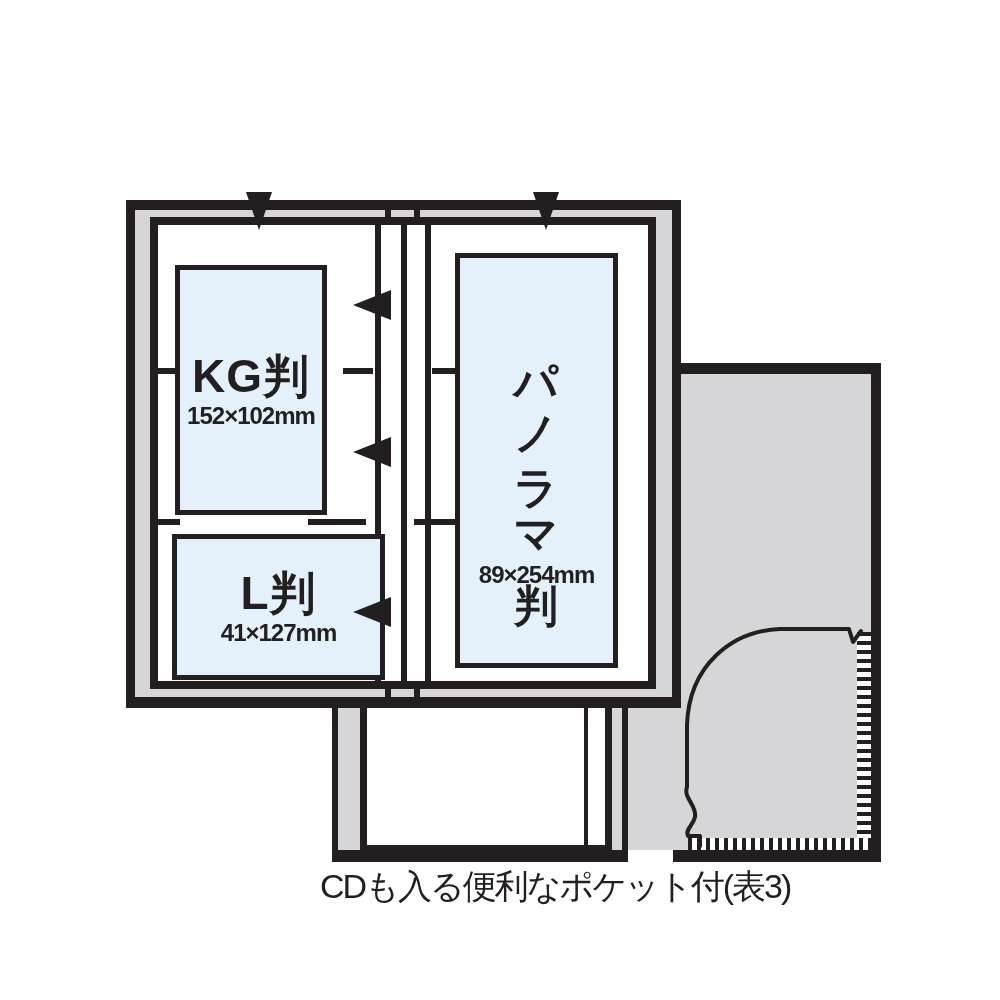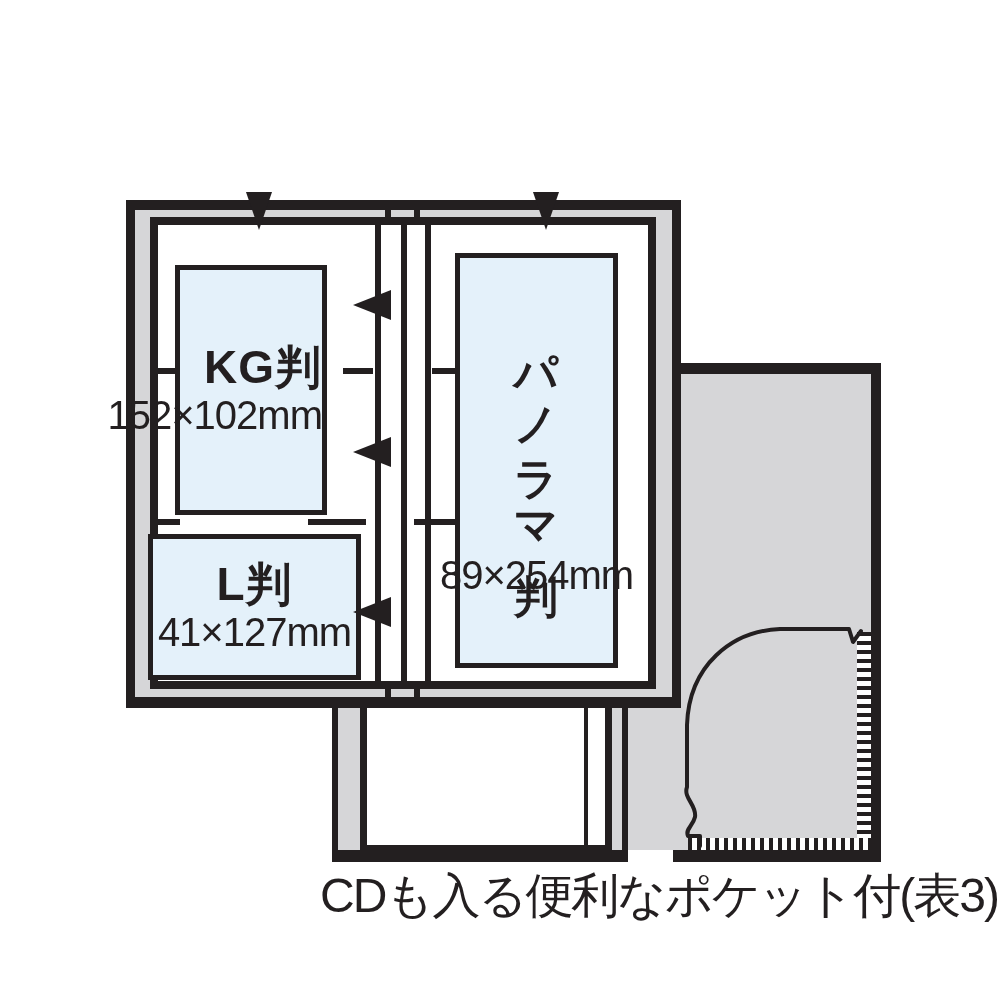--- a/index.html
+++ b/index.html
@@ -30,45 +30,45 @@
   .album-innerborder{left:150px;top:217px;width:506px;height:472px;background:var(--ink);z-index:3;}
   .album-page{left:158px;top:225px;width:490px;height:456px;background:#ffffff;z-index:3;}
   .spine{top:225px;width:6px;height:456px;background:var(--ink);z-index:4;}
   .spine.s1{left:375px;} .spine.s2{left:401px;} .spine.s3{left:425px;}
   .bdiv{width:6px;background:var(--ink);z-index:4;}
   .bdiv.top{top:203px;height:19px;} .bdiv.bot{top:682px;height:18px;}
   .bdiv.d1{left:385px;} .bdiv.d2{left:414px;}
   
   .pocket{background:var(--pocket);border:5px solid var(--ink);box-sizing:border-box;z-index:5;
           display:flex;flex-direction:column;align-items:center;justify-content:center;text-align:center;}
-  .pocket-kg{left:175px;top:265px;width:152px;height:250px;align-items:flex-end;}
-  .pocket-l{left:148px;top:534px;width:213px;height:146px;}
+  .pocket-kg{left:175px;top:265px;width:152px;height:250px;}
+  .pocket-l{left:172px;top:534px;width:213px;height:146px;}
   .pocket-pano{left:455px;top:253px;width:163px;height:415px;}
   .pname{font-size:46px;font-weight:600;line-height:1.1;letter-spacing:1px;white-space:nowrap;}
-  .psize{font-size:40px;font-weight:400;line-height:1.15;letter-spacing:-1px;white-space:nowrap;}
+  .psize{font-size:24px;font-weight:700;line-height:1.15;letter-spacing:-1px;white-space:nowrap;}
   .vname{font-size:44px;font-weight:600;line-height:1.14;letter-spacing:4px;
          writing-mode:vertical-rl;text-orientation:upright;white-space:nowrap;}
   .pocket-pano .psize{margin-top:9px;}
   
   .arrow-down{width:0;height:0;border-left:13px solid transparent;border-right:13px solid transparent;
               border-top:38px solid var(--ink);z-index:6;}
   .arrow-down.a1{left:246px;top:192px;} .arrow-down.a2{left:533px;top:192px;}
   .arrow-left{width:0;height:0;border-top:15px solid transparent;border-bottom:15px solid transparent;
               border-right:38px solid var(--ink);z-index:6;}
   .arrow-left.b1{left:353px;top:290px;} .arrow-left.b2{left:353px;top:437px;} .arrow-left.b3{left:353px;top:597px;}
   
   .tick{height:6px;background:var(--ink);z-index:6;}
   .tick.t1{left:157px;top:368px;width:21px;}
   .tick.t2{left:343px;top:368px;width:30px;}
   .tick.t3{left:432px;top:368px;width:25px;}
   .tick.t4{left:152px;top:519px;width:28px;}
   .tick.t5{left:308px;top:519px;width:58px;}
   .tick.t6{left:414px;top:519px;width:41px;}
   
-  .caption{left:320px;top:864px;font-size:48px;font-weight:500;letter-spacing:-2px;white-space:nowrap;z-index:6;}
+  .caption{left:320px;top:864px;font-size:34px;font-weight:500;letter-spacing:-2px;white-space:nowrap;z-index:6;}
 </style>
 </head>
 <body>
 
 <div id="canvas" style="--ink: #231f20; --gray: #d6d6d8; --pocket: #e4f1fa; --paper: #ffffff;">
 
 
   <div class="abs panel-black"></div>
   <div class="abs panel-gray"></div>
   <div class="abs panel-gray-ext"></div>

